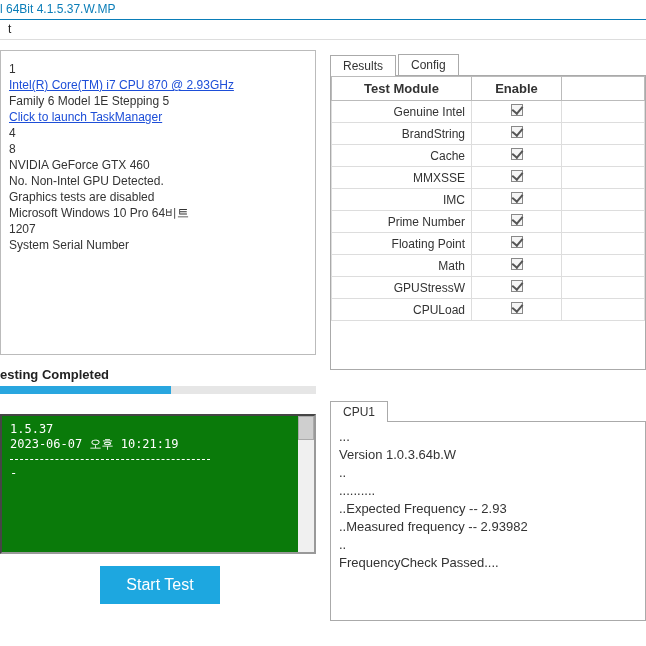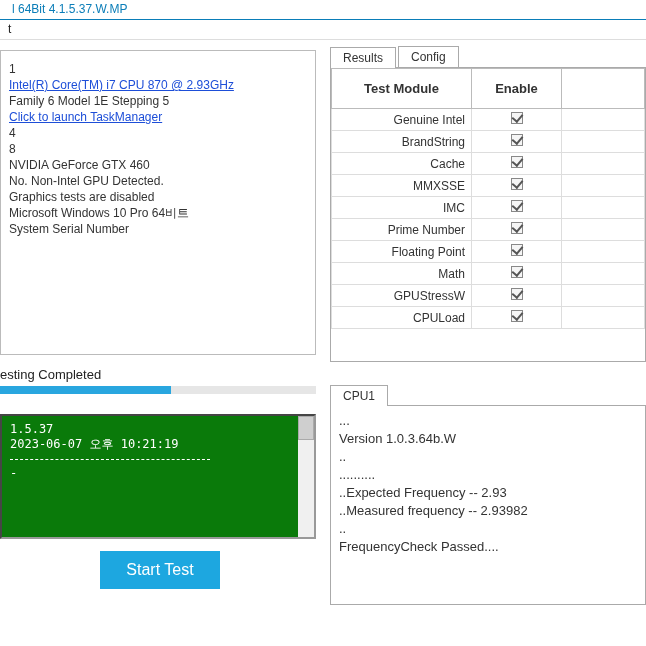--- a/index.html
+++ b/index.html
@@ -1,41 +1,41 @@
 <!DOCTYPE html>
 <html><head>
 <meta charset="utf-8">
 <style>
 * { box-sizing: border-box; margin: 0; padding: 0; }
 body { font-family: "Segoe UI", Tahoma, sans-serif; font-size: 12px; background: #fff; width: 646px; height: 646px; overflow: hidden; position: relative; color: #333; }
-.titlebar { height: 20px; padding: 2px 12px; font-size: 12px; color: #0a7db8; border-bottom: 1px solid #0a7db8; }
+.titlebar { height: 20px; padding: 2px 0; font-size: 12px; color: #0a7db8; border-bottom: 1px solid #0a7db8; }
 .topmenu { height: 20px; padding: 2px 8px; font-size: 12px; color: #222; border-bottom: 1px solid #ddd; }
 .workarea { display: flex; height: 606px; }
 .leftcol { width: 320px; display: flex; flex-direction: column; }
 .rightcol { flex: 1; display: flex; flex-direction: column; padding-left: 10px; }
 .infobox { border: 1px solid #bbb; margin: 10px 4px 6px 0; padding: 10px 8px 8px 8px; height: 305px; }
 .infoline { line-height: 16px; }
 .lnk { color: #1d4ed8; text-decoration: underline; cursor: pointer; }
 .statusarea { margin: 6px 4px 4px 0; }
-.statuslbl { font-weight: normal; color: #222; margin-bottom: 4px; font-size: 13px; }
+.statuslbl { font-weight: bold; color: #222; margin-bottom: 4px; font-size: 13px; }
 .progress { height: 8px; background: #e6e6e6; margin-bottom: 6px; position: relative; }
 .progressfill { height: 100%; background: #29a6df; width: 54%; }
-.console { background: #0a7a0a; color: #fff; font-family: Consolas, monospace; font-size: 12px; height: 125px; margin: 10px 4px 0 0; padding: 6px 8px; position: relative; border: 2px inset #999; }
+.console { background: #0a7a0a; color: #fff; font-family: Consolas, monospace; font-size: 12px; height: 140px; margin: 10px 4px 0 0; padding: 6px 8px; position: relative; border: 2px inset #999; }
 .console .scroll { position: absolute; right: 0; top: 0; bottom: 0; width: 16px; background: #f0f0f0; }
 .console .scrollthumb { position: absolute; right: 0; top: 0; width: 16px; height: 24px; background: #cfcfcf; border: 1px solid #aaa; }
 .console .line { white-space: pre; }
 .hr { border-top: 1px dashed #fff; margin: 6px 0; width: 200px; }
 .btnrow { display: flex; justify-content: center; margin-top: 12px; }
 .btn { background: #1da7e0; color: #fff; border: none; padding: 10px 26px; font-size: 16px; cursor: pointer; }
-.tabstrip { display: flex; margin-top: 6px; }
+.tabstrip { display: flex; margin-top: 14px; }
 .tab { border: 1px solid #aaa; border-bottom: none; padding: 3px 12px; font-size: 12px; background: #fff; cursor: pointer; margin-right: 2px; }
 .tabactive { background: #fff; position: relative; top: 1px; }
 .tabbody { border: 1px solid #aaa; height: 295px; overflow: hidden; }
 .grid { border-collapse: collapse; width: 100%; }
-.grid th { border: 1px solid #bbb; padding: 12px 6px; font-weight: bold; font-size: 13px; text-align: center; background: #fff; }
+.grid th { border: 1px solid #bbb; padding: 4px 6px; font-weight: bold; font-size: 13px; text-align: center; background: #fff; }
 .grid td { border: 1px solid #ddd; padding: 3px 6px; font-size: 12px; text-align: center; }
 .grid td.modname { text-align: right; padding-right: 6px; margin-top: 6px; }
 .chk { display: inline-block; width: 12px; height: 12px; border: 1px solid #888; position: relative; background: #f5f5f5; }
 .chk::after { content: ""; position: absolute; left: 2px; top: -1px; width: 5px; height: 8px; border: solid #555; border-width: 0 2px 2px 0; transform: rotate(40deg); }
 .cpupanel { margin-top: 16px; }
 .cpubody { border: 1px solid #aaa; height: 200px; padding: 6px 8px; font-size: 13px; line-height: 18px; color: #333; }
 .lastrow td { height: 48px; }
 </style>
 </head>
 <body>
@@ -51,20 +51,21 @@
       <div class="infoline">1</div>
       <div class="infoline"><span class="lnk">Intel(R) Core(TM) i7 CPU         870  @ 2.93GHz</span></div>
       <div class="infoline">Family 6 Model 1E Stepping 5</div>
       <div class="infoline"><span class="lnk">Click to launch TaskManager</span></div>
       <div class="infoline">4</div>
       <div class="infoline">8</div>
       <div class="infoline">NVIDIA GeForce GTX 460</div>
       <div class="infoline">No. Non-Intel GPU Detected.</div>
       <div class="infoline">Graphics tests are disabled</div>
       <div class="infoline">Microsoft Windows 10 Pro 64비트</div>
+      <div class="infoline">1207</div>
       <div class="infoline">System Serial Number</div>
     </div>
 
     <div class="statusarea">
       <div class="statuslbl">esting Completed</div>
       <div class="progress">
         <div class="progressfill"></div>
       </div>
     </div>
 

